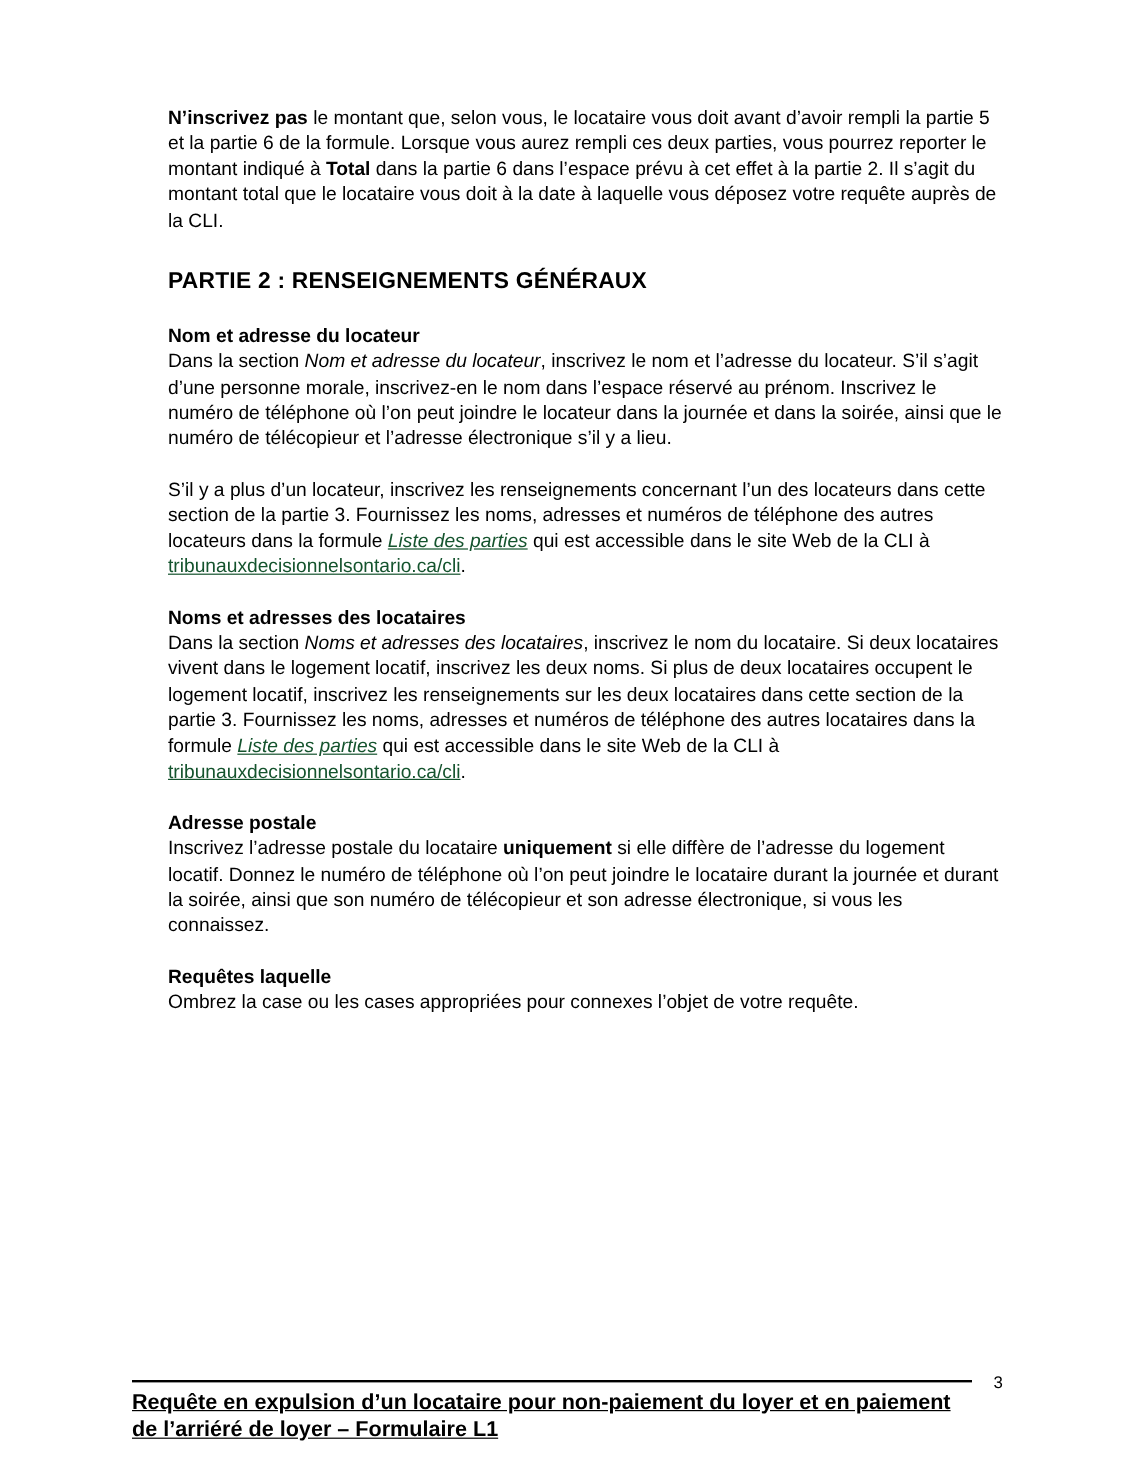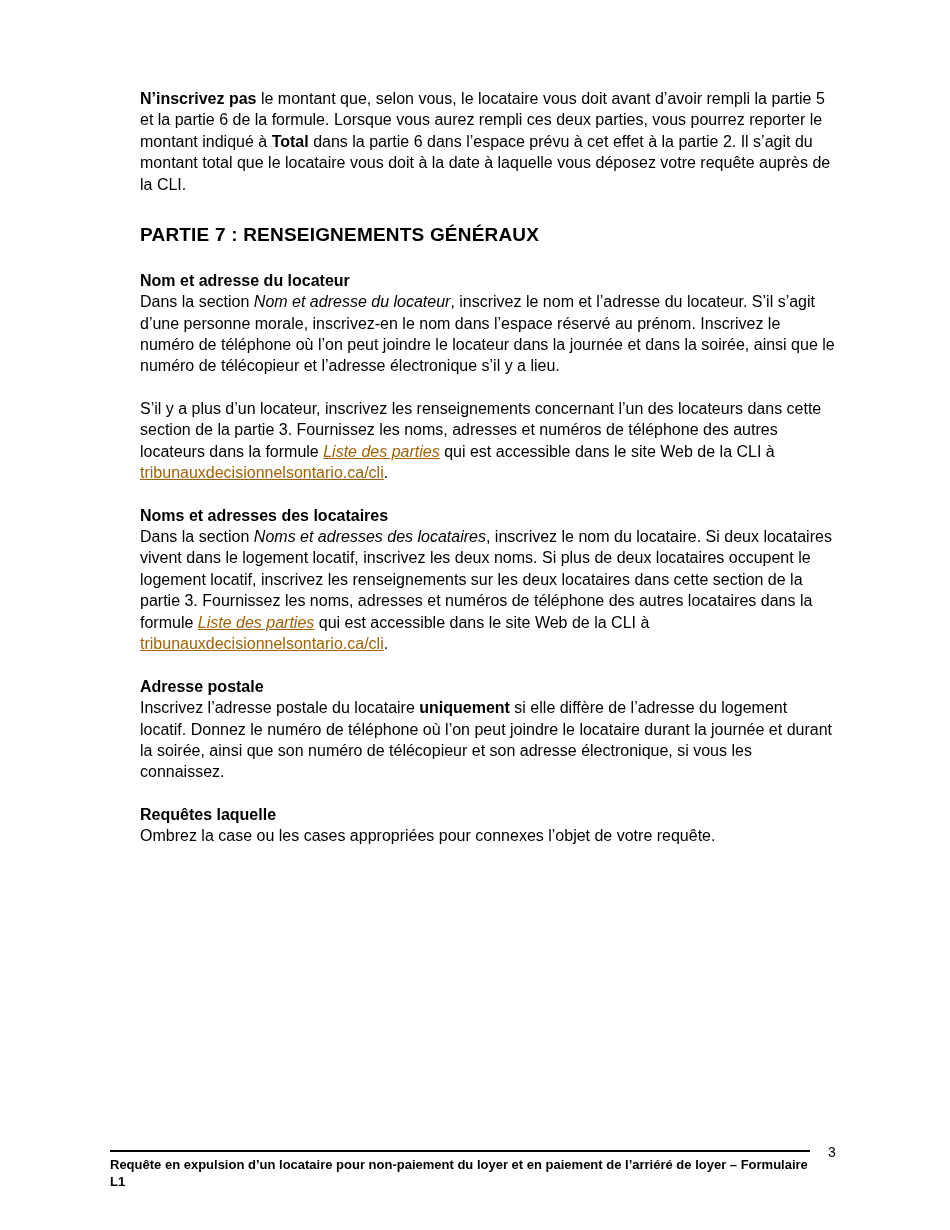--- a/index.html
+++ b/index.html
@@ -30,56 +30,57 @@
   }
   .h-sub {
     font-size: 16px;
     font-weight: bold;
     margin: 21px 0 0 0;
   }
   .h-sub + .para { margin-top: 0; }
   strong { font-weight: bold; }
   em { font-style: italic; }
   a.link {
-    color: #a16207;
+    color: #14532d;
     text-decoration: underline;
     cursor: pointer;
   }
   a.link-italic { font-style: italic; }
   .footer {
     position: absolute;
     left: 110px;
     top: 1150px;
     width: 700px;
     border-top: 2px solid #000000;
     padding-top: 5px;
   }
   .footer-text {
     font-weight: bold;
-    font-size: 13px;
+    font-size: 18px;
     line-height: 1.3;
+    text-decoration: underline;
   }
   .page-num {
     position: absolute;
     left: 828px;
     top: 1144px;
     font-size: 14px;
   }
 </style>
 </head>
 <body>
 
 <div class="page">
 
   <div class="content">
 
     <p class="para"><strong>N’inscrivez pas</strong><span> le montant que, selon vous, le locataire vous doit avant d’avoir rempli la partie 5 et la partie 6 de la formule. Lorsque vous aurez rempli ces deux parties, vous pourrez reporter le montant indiqué à </span><strong>Total</strong><span> dans la partie 6 dans l’espace prévu à cet effet à la partie 2. Il s’agit du montant total que le locataire vous doit à la date à laquelle vous déposez votre requête auprès de la CLI.</span></p>
 
 
-    <h1 class="h-part">PARTIE 7 : RENSEIGNEMENTS GÉNÉRAUX</h1>
+    <h1 class="h-part">PARTIE 2 : RENSEIGNEMENTS GÉNÉRAUX</h1>
 
     <h2 class="h-sub">Nom et adresse du locateur</h2>
     <p class="para"><span>Dans la section </span><em>Nom et adresse du locateur</em><span>, inscrivez le nom et l’adresse du locateur. S’il s’agit d’une personne morale, inscrivez-en le nom dans l’espace réservé au prénom. Inscrivez le numéro de téléphone où l’on peut joindre le locateur dans la journée et dans la soirée, ainsi que le numéro de télécopieur et l’adresse électronique s’il y a lieu.</span></p>
 
     <p class="para"><span>S’il y a plus d’un locateur, inscrivez les renseignements concernant l’un des locateurs dans cette section de la partie 3. Fournissez les noms, adresses et numéros de téléphone des autres locateurs dans la formule </span><a class="link link-italic">Liste des parties</a><span> qui est accessible dans le site Web de la CLI à </span><a class="link">tribunauxdecisionnelsontario.ca/cli</a><span>.</span></p>
 
     <h2 class="h-sub">Noms et adresses des locataires</h2>
     <p class="para"><span>Dans la section </span><em>Noms et adresses des locataires</em><span>, inscrivez le nom du locataire. Si deux locataires vivent dans le logement locatif, inscrivez les deux noms. Si plus de deux locataires occupent le logement locatif, inscrivez les renseignements sur les deux locataires dans cette section de la partie 3. Fournissez les noms, adresses et numéros de téléphone des autres locataires dans la formule </span><a class="link link-italic">Liste des parties</a><span> qui est accessible dans le site Web de la CLI à </span><a class="link">tribunauxdecisionnelsontario.ca/cli</a><span>.</span></p>
 
     <h2 class="h-sub">Adresse postale</h2>

